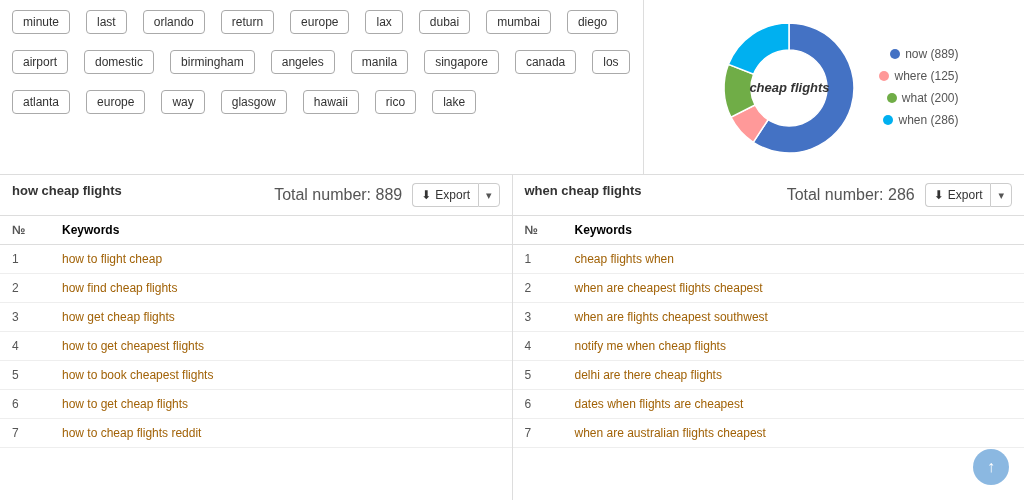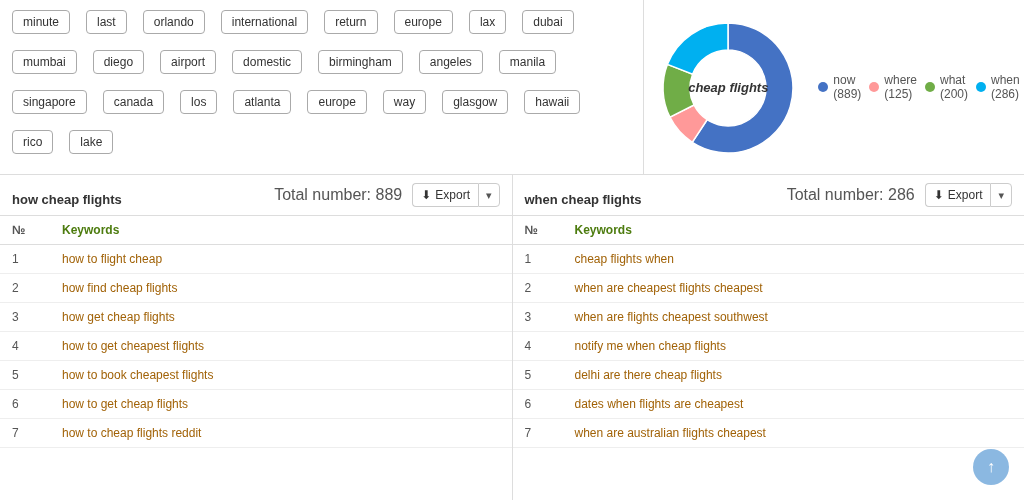--- a/index.html
+++ b/index.html
@@ -59,26 +59,27 @@
       transform: translate(-50%, -50%);
       font-size: 13px;
       font-weight: bold;
       color: #333;
       text-align: center;
       white-space: nowrap;
     }
 
     .chart-labels {
       display: flex;
-      flex-direction: row;
+      flex-direction: column;
       justify-content: center;
       gap: 8px;
       margin-left: 10px;
       font-size: 12px;
       color: #555;
+      align-items: flex-end;
     }
 
     .chart-label-item {
       display: flex;
       align-items: center;
       gap: 5px;
     }
 
     
     .bottom-section {
@@ -89,21 +90,21 @@
     .table-panel {
       flex: 1;
       border-right: 1px solid #ddd;
       display: flex;
       flex-direction: column;
       overflow: hidden;
     }
 
     .panel-header {
       display: flex;
-      align-items: flex-end;
+      align-items: flex-start;
       justify-content: space-between;
       padding: 8px 12px;
       border-bottom: 1px solid #ddd;
       background: #fff;
     }
 
     .panel-title {
       font-weight: bold;
       font-size: 13px;
       color: #333;
@@ -128,21 +129,21 @@
     table {
       width: 100%;
       border-collapse: collapse;
     }
 
     thead th {
       text-align: left;
       padding: 7px 12px;
       font-weight: bold;
       font-size: 12px;
-      color: #4d7c0f;
+      color: #000000;
       border-bottom: 1px solid #ddd;
       background: #fff;
     }
 
     tbody td {
       padding: 7px 12px;
       font-size: 12px;
       color: #a16207;
       border-bottom: 1px solid #eee;
     }
@@ -197,21 +198,20 @@
   </style>
 </head>
 <body>
 
 <div class="top-section">
   <div class="tags-area">
     <div class="tags-container" id="tags-container">
         <span class="tag">minute</span>
         <span class="tag">last</span>
         <span class="tag">orlando</span>
-        <span class="tag">international</span>
         <span class="tag">return</span>
         <span class="tag">europe</span>
         <span class="tag">lax</span>
         <span class="tag">dubai</span>
         <span class="tag">mumbai</span>
         <span class="tag">diego</span>
         <span class="tag">airport</span>
         <span class="tag">domestic</span>
         <span class="tag">birmingham</span>
         <span class="tag">angeles</span>

